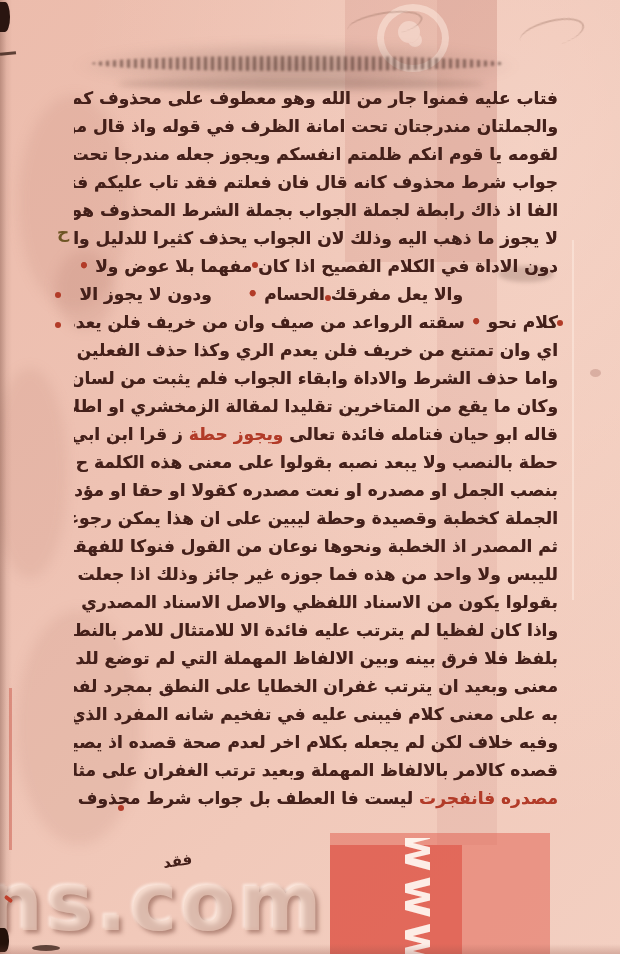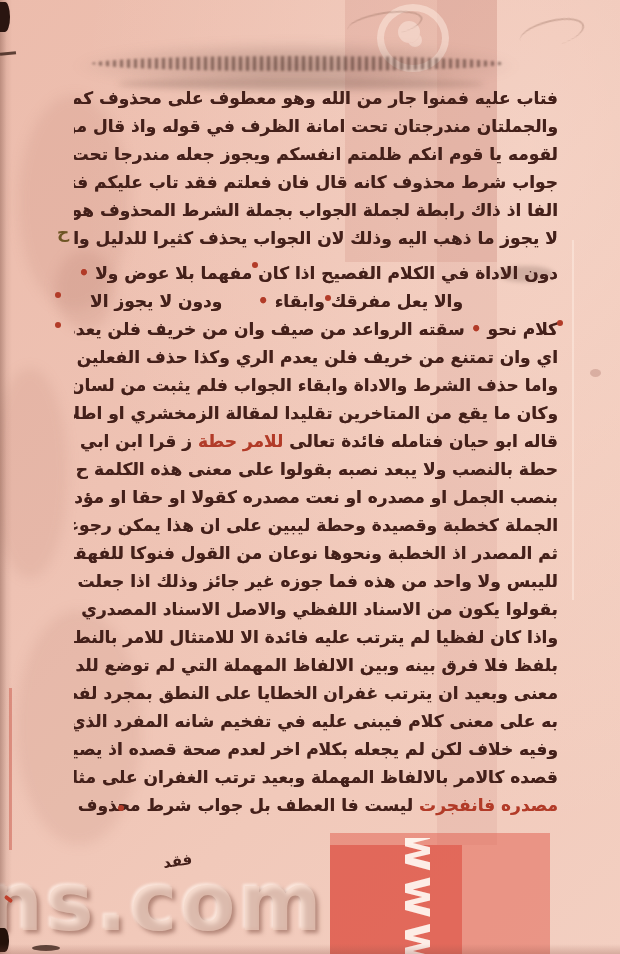--- a/index.html
+++ b/index.html
@@ -102,27 +102,27 @@
   <div class="abs scribble s2"></div>
   <div class="abs bottom-shadow"></div>
 
   <div id="text-block">
       <div class="m-line full"><span>فتاب عليه فمنوا جار من الله وهو معطوف على محذوف كما مر انفا</span></div>
       <div class="m-line full"><span>والجملتان مندرجتان تحت امانة الظرف في قوله واذ قال موسى</span></div>
       <div class="m-line full"><span>لقومه يا قوم انكم ظلمتم انفسكم ويجوز جعله مندرجا تحت قوله وس</span></div>
       <div class="m-line full"><span>جواب شرط محذوف كانه قال فان فعلتم فقد تاب عليكم فتكون</span></div>
       <div class="m-line full"><span>الفا اذ ذاك رابطة لجملة الجواب بجملة الشرط المحذوف هو وحرف الشرط</span></div>
       <div class="m-line full"><span>لا يجوز ما ذهب اليه وذلك لان الجواب يحذف كثيرا للدليل والشرط</span></div>
-      <div class="m-line short" style="padding-left: 170px; margin-top: 7px;"><span>دون الاداة في الكلام الفصيح اذا كان مفهما بلا عوض ولا </span><span class="seg-red">•</span></div>
-      <div class="m-line short" style="padding-left: 150px; padding-right: 95px;"><span>والا يعل مفرقك وابقاء </span><span class="seg-red">•</span><span>&nbsp;&nbsp;&nbsp;&nbsp;&nbsp; ودون لا يجوز الا</span></div>
+      <div class="m-line short" style="padding-left: 170px;"><span>دون الاداة في الكلام الفصيح اذا كان مفهما بلا عوض ولا </span><span class="seg-red">•</span></div>
+      <div class="m-line short" style="padding-left: 150px; padding-right: 95px;"><span>والا يعل مفرقك الحسام </span><span class="seg-red">•</span><span>&nbsp;&nbsp;&nbsp;&nbsp;&nbsp; ودون لا يجوز الا</span></div>
       <div class="m-line full"><span>كلام نحو </span><span class="seg-red">•</span><span> سقته الرواعد من صيف وان من خريف فلن يعدما</span></div>
       <div class="m-line full"><span>اي وان تمتنع من خريف فلن يعدم الري وكذا حذف الفعلين دون ان</span></div>
       <div class="m-line full"><span>واما حذف الشرط والاداة وابقاء الجواب فلم يثبت من لسان العرب</span></div>
       <div class="m-line full"><span>وكان ما يقع من المتاخرين تقليدا لمقالة الزمخشري او اطلاعا وتزييفا لما</span></div>
-      <div class="m-line full"><span>قاله ابو حيان فتامله فائدة تعالى </span><span class="seg-red">للامر حطة</span><span> ز قرا ابن ابي عبلة</span></div>
+      <div class="m-line full"><span>قاله ابو حيان فتامله فائدة تعالى </span><span class="seg-red">ويجوز حطة</span><span> ز قرا ابن ابي عبلة</span></div>
       <div class="m-line full"><span>حطة بالنصب ولا يبعد نصبه بقولوا على معنى هذه الكلمة ح القول</span></div>
       <div class="m-line full"><span>بنصب الجمل او مصدره او نعت مصدره كقولا او حقا او مؤدى معنى</span></div>
       <div class="m-line full"><span>الجملة كخطبة وقصيدة وحطة ليبين على ان هذا يمكن رجوعه الى</span></div>
       <div class="m-line full"><span>ثم المصدر اذ الخطبة ونحوها نوعان من القول فنوكا للفهقرى وحطة</span></div>
       <div class="m-line full"><span>لليبس ولا واحد من هذه فما جوزه غير جائز وذلك اذا جعلت حطة منصوبة</span></div>
       <div class="m-line full"><span>بقولوا يكون من الاسناد اللفظي والاصل الاسناد المصدري المعنوي</span></div>
       <div class="m-line full"><span>واذا كان لفظيا لم يترتب عليه فائدة الا للامتثال للامر بالنطق</span></div>
       <div class="m-line full"><span>بلفظ فلا فرق بينه وبين الالفاظ المهملة التي لم توضع للدلالة على</span></div>
       <div class="m-line full"><span>معنى وبعيد ان يترتب غفران الخطايا على النطق بمجرد لفظ مفرد لم يدل</span></div>
       <div class="m-line full"><span>به على معنى كلام فيبنى عليه في تفخيم شانه المفرد الذي قصد لفظه</span></div>

